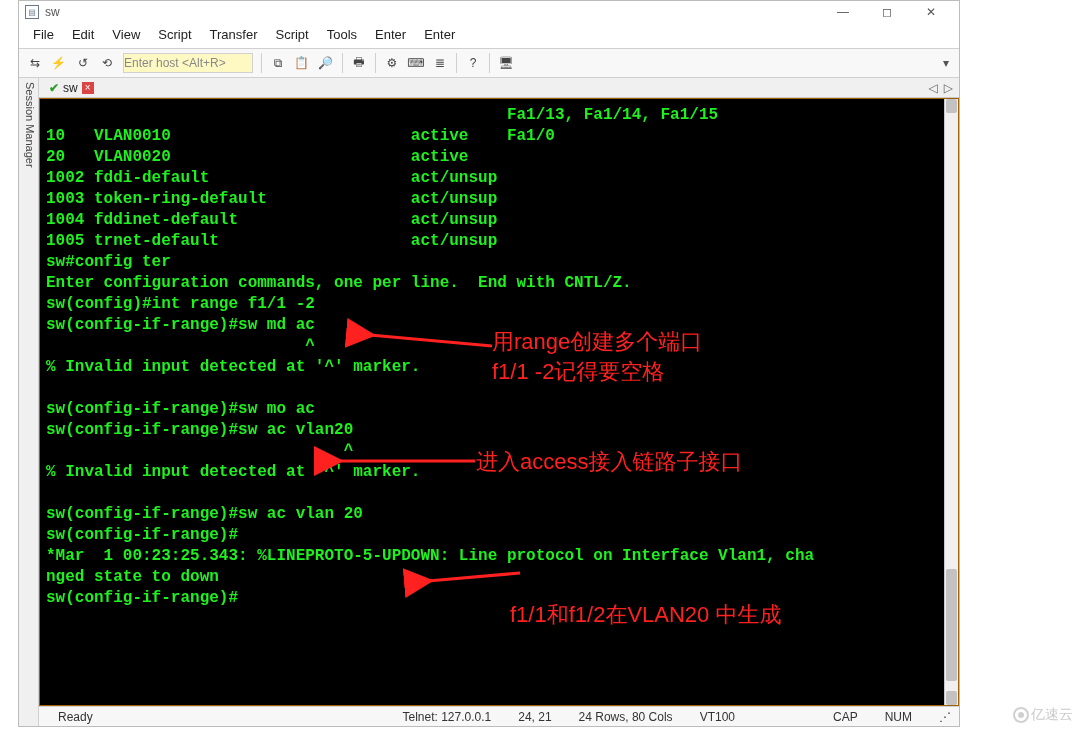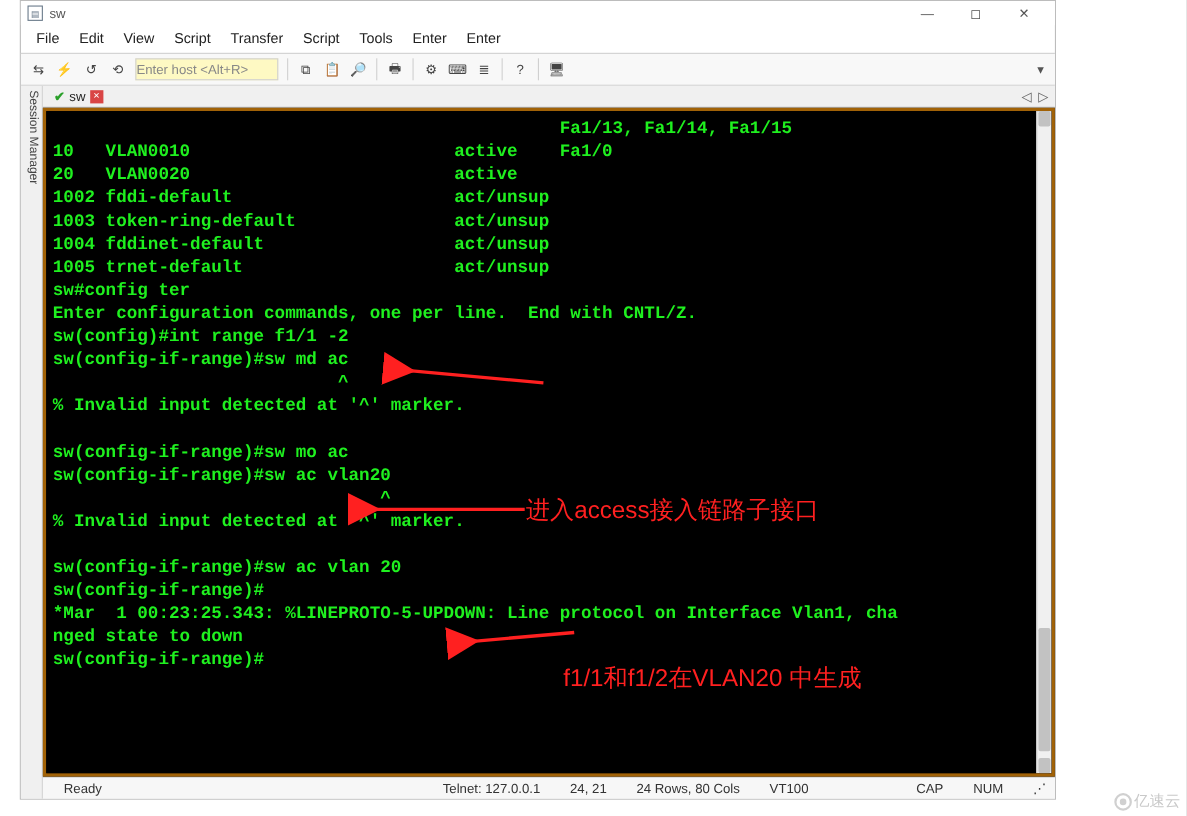--- a/index.html
+++ b/index.html
@@ -81,21 +81,21 @@
   }
   .tab{
     display:flex;align-items:center;gap:4px;
     padding:1px 6px;font-size:12px;color:#222;
   }
   .tab .chk{color:#2aa02a;font-weight:bold;}
   .tab .xbox{width:12px;height:12px;background:#d94545;color:#fff;
     display:flex;align-items:center;justify-content:center;font-size:10px;line-height:1;}
   .tabnav{margin-left:auto;display:flex;gap:6px;color:#666;padding-right:2px;}
 
-  .term-wrap{flex:1;position:relative;background:#000000;border:3px solid #a16207;margin:0;overflow:hidden;}
+  .term-wrap{flex:1;position:relative;background:#e5e5e5;border:1px solid #a16207;margin:0;overflow:hidden;}
   .term{
     position:absolute;left:0;top:0;right:14px;bottom:0;
     background:#000;
     font-family:"Courier New",monospace;
     font-size:16px;line-height:21px;
     color:#1ff01f;
     padding:6px 6px;
     white-space:pre;
     font-weight:bold;
   }
@@ -119,21 +119,21 @@
     color:#ff2020;
     font-size:22px;
     font-family:"Microsoft YaHei","SimHei",sans-serif;
     line-height:1.35;
     white-space:nowrap;
     font-weight:normal;
   }
   .arrow{position:absolute;pointer-events:none;}
   .arrow svg{overflow:visible;}
   .watermark{
-    position:absolute;right:6px;bottom:4px;
+    position:absolute;right:6px;bottom:18px;
     color:#c9c9c9;font-size:14px;
     display:flex;align-items:center;gap:2px;
   }
   .watermark .ball{width:16px;height:16px;border-radius:50%;border:2px solid #d0d0d0;position:relative;}
   .watermark .ball::after{content:"";position:absolute;width:6px;height:6px;border-radius:50%;background:#d0d0d0;left:3px;top:3px;}
 </style>
 </head>
 <body>
 
 <div class="window">
@@ -221,20 +221,24 @@
 sw(config-if-range)#sw ac vlan20
                                ^
 % Invalid input detected at '^' marker.
 
 sw(config-if-range)#sw ac vlan 20
 sw(config-if-range)#
 *Mar  1 00:23:25.343: %LINEPROTO-5-UPDOWN: Line protocol on Interface Vlan1, cha
 nged state to down
 sw(config-if-range)#</div>
 
+        <div class="anno" style="left:452px;top:228px;">
+          <div>用range创建多个端口</div>
+          <div>f1/1 -2记得要空格</div>
+        </div>
         <div class="arrow" style="left:322px;top:232px;">
           <svg width="140" height="30">
               <defs>
                 <marker id="ah1" markerWidth="10" markerHeight="10" refX="2" refY="5" orient="auto">
                   <path d="M10,0 L0,5 L10,10 z" fill="#ff2020"></path>
                 </marker>
               </defs>
               <line x1="130" y1="15" x2="8" y2="4" stroke="#ff2020" stroke-width="3" marker-end="url(#ah1)"></line>
             </svg>
         </div>

